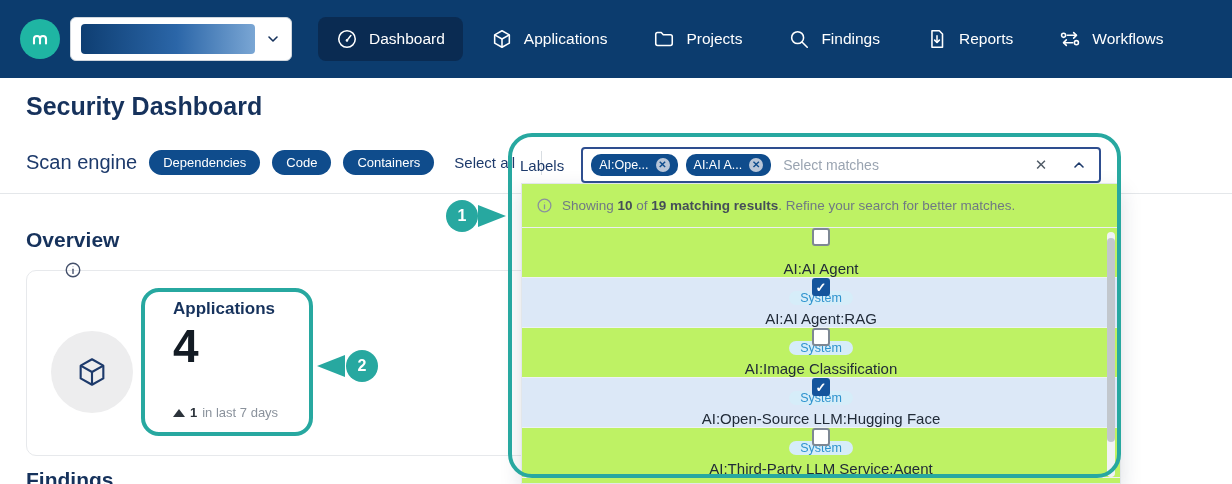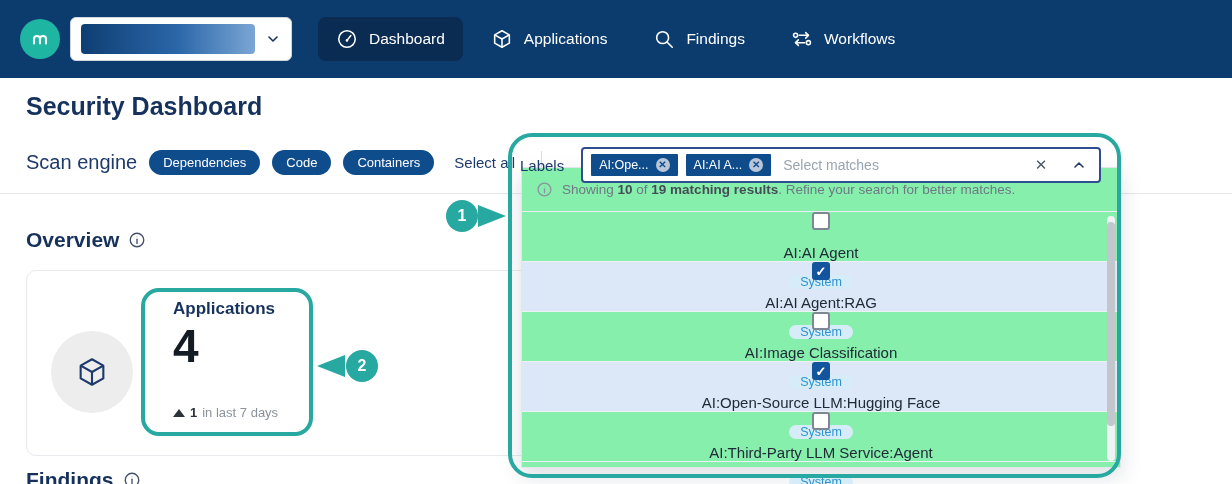--- a/index.html
+++ b/index.html
@@ -28,30 +28,30 @@
   .scan-row { position: absolute; left: 26px; top: 150px; display: flex; align-items: center; gap: 12px; z-index: 2; }
   .scan-label { font-size: 20px; color: #1D3A6B; }
   .engine-pill { background: #0F4C8C; color: #fff; font-size: 13px; padding: 5px 14px; border-radius: 14px; cursor: pointer; }
   .select-all { font-size: 15px; color: #1D3A6B; margin-left: 8px; cursor: pointer; }
   .v-divider { width: 1px; height: 24px; background: #D8DDE2; margin-left: 14px; }
 
   .labels-group { position: absolute; left: 520px; top: 147px; display: flex; align-items: center; gap: 17px; z-index: 6; }
   .labels-label { font-size: 15px; color: #1D3A6B; }
   .labels-input { width: 520px; height: 36px; border: 2px solid #2E4E8F; border-radius: 4px; background: #fff;
                   display: flex; align-items: center; padding: 0 12px 0 8px; gap: 8px; }
-  .chip { background: #0F4C8C; color: #fff; font-size: 12.5px; padding: 4px 8px; border-radius: 1px;
+  .chip { background: #0F4C8C; color: #fff; font-size: 12.5px; padding: 4px 8px; border-radius: 10px;
           display: flex; align-items: center; gap: 7px; cursor: default; }
   .chip-x { width: 14px; height: 14px; border-radius: 50%; background: #B9C6D8; color: #0F4C8C; font-size: 10px;
             line-height: 14px; text-align: center; font-weight: 700; cursor: pointer; }
   .input-placeholder { color: #9AA4B1; font-size: 14px; margin-left: 4px; }
   .input-clear { margin-left: auto; color: #4F5A66; font-size: 15px; cursor: pointer; }
   .caret-up { margin-left: 16px; cursor: pointer; display: flex; }
 
   
-  .dropdown-panel { position: absolute; left: 521px; top: 167px; width: 600px; height: 301px; background: #86efac;
+  .dropdown-panel { position: absolute; left: 521px; top: 183px; width: 600px; height: 301px; background: #bef264;
                     border: 1px solid #E2E6EA; box-shadow: 0 8px 20px rgba(20,40,70,.15); z-index: 5; }
   .info-row { display: flex; align-items: center; gap: 9px; padding: 13px 14px; border-bottom: 1px solid #EBEEF2;
               color: #6F7984; font-size: 13.5px; }
   .info-row b { color: #454E58; }
   .option-row { display: flex; align-items: center; gap: 14px; height: 50px; padding: 0 16px;
                 border-bottom: 1px solid #EEF1F4; cursor: pointer; flex-direction: column; }
   .option-row.checked { background: #DCE8F7; }
   .cb { width: 18px; height: 18px; border: 2px solid #7E8894; border-radius: 3px; background: #fff;
         flex: 0 0 auto; position: relative; }
   .option-row.checked .cb { background: #14549C; border-color: #14549C; }
@@ -70,21 +70,21 @@
                font-size: 16px; font-weight: 700; display: flex; align-items: center; justify-content: center; z-index: 11; }
   .badge-1 { left: 446px; top: 200px; }
   .badge-2 { left: 346px; top: 350px; }
   .arrow-right { position: absolute; left: 478px; top: 205px; width: 0; height: 0; z-index: 11;
                  border-top: 11px solid transparent; border-bottom: 11px solid transparent; border-left: 28px solid #27A8A0; }
   .arrow-left { position: absolute; left: 317px; top: 355px; width: 0; height: 0; z-index: 11;
                 border-top: 11px solid transparent; border-bottom: 11px solid transparent; border-right: 28px solid #27A8A0; }
 
   
   .section-heading { position: absolute; display: flex; align-items: center; gap: 9px; font-size: 21px;
-                     color: #16325C; font-weight: 600; z-index: 2; }
+                     color: #16325C; font-weight: 600; z-index: 2; flex-direction: column; }
   .overview-heading { left: 26px; top: 228px; }
   .findings-heading { left: 26px; top: 468px; }
   .overview-card { position: absolute; left: 26px; top: 270px; width: 562px; height: 186px; background: #fff;
                    border: 1px solid #E7E9EC; border-radius: 10px; z-index: 1; }
   .card-icon-circle { position: absolute; left: 24px; top: 60px; width: 82px; height: 82px; border-radius: 50%;
                       background: #EDEDEE; display: flex; align-items: center; justify-content: center; }
   .card-title { position: absolute; left: 146px; top: 28px; font-size: 17px; font-weight: 700; color: #16325C; }
   .card-value { position: absolute; left: 146px; top: 52px; font-size: 46px; font-weight: 700; color: #131B24; line-height: 1; }
   .card-delta { position: absolute; left: 146px; top: 134px; display: flex; align-items: center; gap: 5px;
                 font-size: 13px; color: #8A929C; }
@@ -130,26 +130,44 @@
           <svg viewBox="0 0 24 24" fill="none" stroke="#fff" stroke-width="1.7" stroke-linejoin="round">
             <path d="M12 3 L20 7.5 V16.5 L12 21 L4 16.5 V7.5 Z"></path>
             <path d="M4 7.5 L12 12 L20 7.5"></path>
             <path d="M12 12 V21"></path>
           </svg>
         </span>
         <span>Applications</span>
       </div>
       <div class="nav-item">
         <span>
+          <svg viewBox="0 0 24 24" fill="none" stroke="#fff" stroke-width="1.7" stroke-linejoin="round">
+            <path d="M3 7a2 2 0 0 1 2-2h4l2.2 2.3H19a2 2 0 0 1 2 2V17a2 2 0 0 1-2 2H5a2 2 0 0 1-2-2Z"></path>
+          </svg>
+        </span>
+        <span>Projects</span>
+      </div>
+      <div class="nav-item">
+        <span>
           <svg viewBox="0 0 24 24" fill="none" stroke="#fff" stroke-width="1.7" stroke-linecap="round">
             <circle cx="10.5" cy="10.5" r="6.5"></circle>
             <path d="M15.5 15.5 L21 21"></path>
           </svg>
         </span>
         <span>Findings</span>
+      </div>
+      <div class="nav-item">
+        <span>
+          <svg viewBox="0 0 24 24" fill="none" stroke="#fff" stroke-width="1.7" stroke-linecap="round" stroke-linejoin="round">
+            <path d="M6.5 3h8l3.5 3.5V21h-11.5Z"></path>
+            <path d="M12 8.5v7"></path>
+            <path d="M9.4 13.2 12 15.8l2.6-2.6"></path>
+          </svg>
+        </span>
+        <span>Reports</span>
       </div>
       <div class="nav-item">
         <span>
           <svg viewBox="0 0 24 24" fill="none" stroke="#fff" stroke-width="1.7" stroke-linecap="round" stroke-linejoin="round">
             <circle cx="5" cy="8" r="2.2"></circle>
             <path d="M9 8h10"></path>
             <path d="M16 5l3 3-3 3"></path>
             <circle cx="19" cy="16" r="2.2"></circle>
             <path d="M15 16H5"></path>
             <path d="M8 13l-3 3 3 3"></path>

